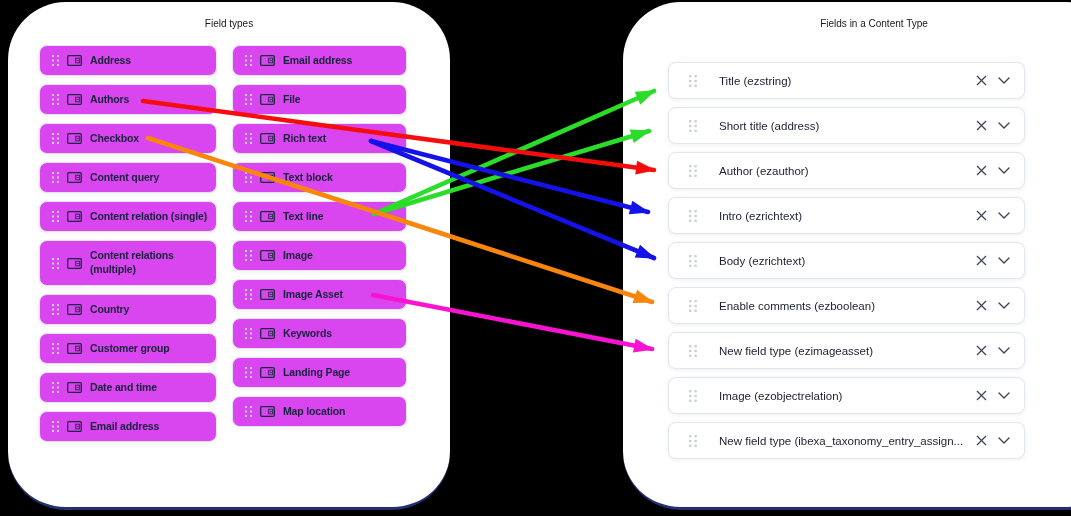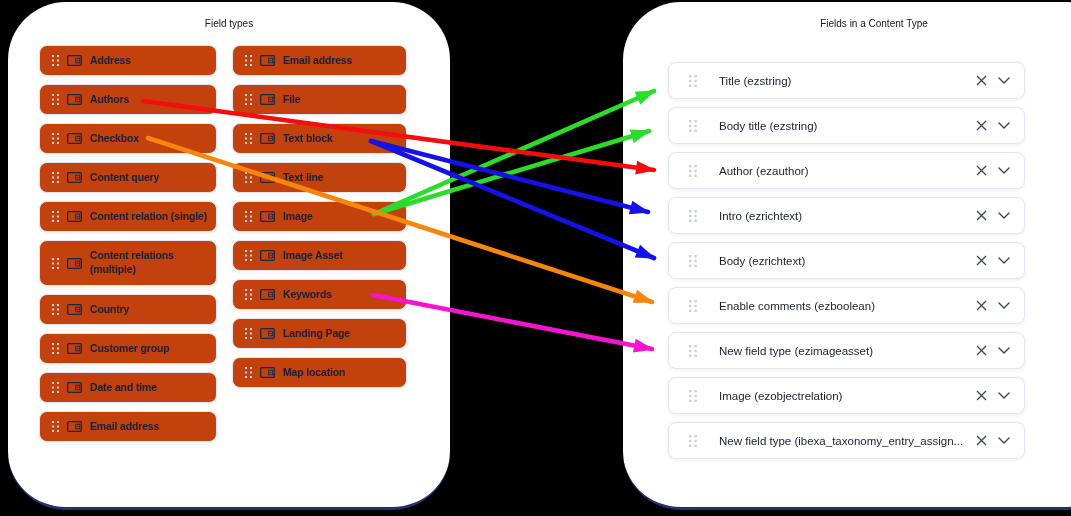--- a/index.html
+++ b/index.html
@@ -16,21 +16,21 @@
   .panel-title {
     padding-top:15px; text-align:center; font-size:10px; font-weight:500;
     color:#181818; line-height:14px;
   }
   
   .columns { position:absolute; top:43px; left:31px; display:flex; gap:15px; }
   .col  { display:flex; flex-direction:column; gap:8px; width:178px; }
   .col2 { width:175px; }
   .ft-item {
     min-height:31px; display:flex; align-items:center; gap:8px;
-    padding:2px 6px 2px 12px; background:#c2410c;
+    padding:2px 6px 2px 12px; background:#d946ef;
     border:1px solid #e2e6ee; border-radius:8px;
     box-shadow:0 1px 4px rgba(25,35,70,.07); box-sizing:border-box;
   }
   .ft-label {
     font-size:10.5px; font-weight:700; color:#17213c;
     letter-spacing:-0.15px; white-space:nowrap; line-height:1.3;
   }
   .ft-item.wrap .ft-label { white-space:normal; }
   .ft-item.wrap { min-height:46px; }
   
@@ -343,20 +343,42 @@
         </g>
       </svg>
     </span>
     <span class="ft-icon">
       <svg width="15" height="13" viewBox="0 0 15 13">
         <rect x="0.7" y="1.7" width="13.6" height="9.6" rx="1" fill="none" stroke="#1d2742" stroke-width="1.3"></rect>
         <rect x="8.7" y="4.2" width="4" height="4.6" fill="none" stroke="#1d2742" stroke-width="0.9"></rect>
         <line x1="9.6" y1="6.5" x2="11.8" y2="6.5" stroke="#1d2742" stroke-width="0.8"></line>
       </svg>
     </span>
+    <span class="ft-label">Rich text</span>
+  </div>
+          <div class="ft-item">
+    <span class="handle">
+      <svg width="7" height="11" viewBox="0 0 7 11">
+        <g fill="#c9cfdb">
+          <rect x="0" y="0" width="2" height="2"></rect>
+                  <rect x="5" y="0" width="2" height="2"></rect>
+          <rect x="0" y="4.5" width="2" height="2"></rect>
+                  <rect x="5" y="4.5" width="2" height="2"></rect>
+          <rect x="0" y="9" width="2" height="2"></rect>
+                  <rect x="5" y="9" width="2" height="2"></rect>
+        </g>
+      </svg>
+    </span>
+    <span class="ft-icon">
+      <svg width="15" height="13" viewBox="0 0 15 13">
+        <rect x="0.7" y="1.7" width="13.6" height="9.6" rx="1" fill="none" stroke="#1d2742" stroke-width="1.3"></rect>
+        <rect x="8.7" y="4.2" width="4" height="4.6" fill="none" stroke="#1d2742" stroke-width="0.9"></rect>
+        <line x1="9.6" y1="6.5" x2="11.8" y2="6.5" stroke="#1d2742" stroke-width="0.8"></line>
+      </svg>
+    </span>
     <span class="ft-label">Text block</span>
   </div>
           <div class="ft-item">
     <span class="handle">
       <svg width="7" height="11" viewBox="0 0 7 11">
         <g fill="#c9cfdb">
           <rect x="0" y="0" width="2" height="2"></rect>
                   <rect x="5" y="0" width="2" height="2"></rect>
           <rect x="0" y="4.5" width="2" height="2"></rect>
                   <rect x="5" y="4.5" width="2" height="2"></rect>
@@ -525,21 +547,21 @@
         <g fill="#c9cfdb">
           <rect x="0" y="0" width="2.4" height="2.4"></rect>
                 <rect x="5.4" y="0" width="2.4" height="2.4"></rect>
           <rect x="0" y="4.8" width="2.4" height="2.4"></rect>
                 <rect x="5.4" y="4.8" width="2.4" height="2.4"></rect>
           <rect x="0" y="9.6" width="2.4" height="2.4"></rect>
                 <rect x="5.4" y="9.6" width="2.4" height="2.4"></rect>
         </g>
       </svg>
     </span>
-    <span class="cf-label">Body title (ezstring)</span>
+    <span class="cf-label">Short title (address)</span>
     <span class="cf-icons">
       <span class="icon-btn">
         <svg width="11" height="11" viewBox="0 0 11 11">
           <line x1="1" y1="1" x2="10" y2="10" stroke="#3c445a" stroke-width="1.2"></line>
           <line x1="10" y1="1" x2="1" y2="10" stroke="#3c445a" stroke-width="1.2"></line>
         </svg>
       </span>
       <span class="icon-btn">
         <svg width="12" height="7" viewBox="0 0 12 7">
           <polyline points="1,1 6,6 11,1" fill="none" stroke="#3c445a" stroke-width="1.4" stroke-linecap="round" stroke-linejoin="round"></polyline>

